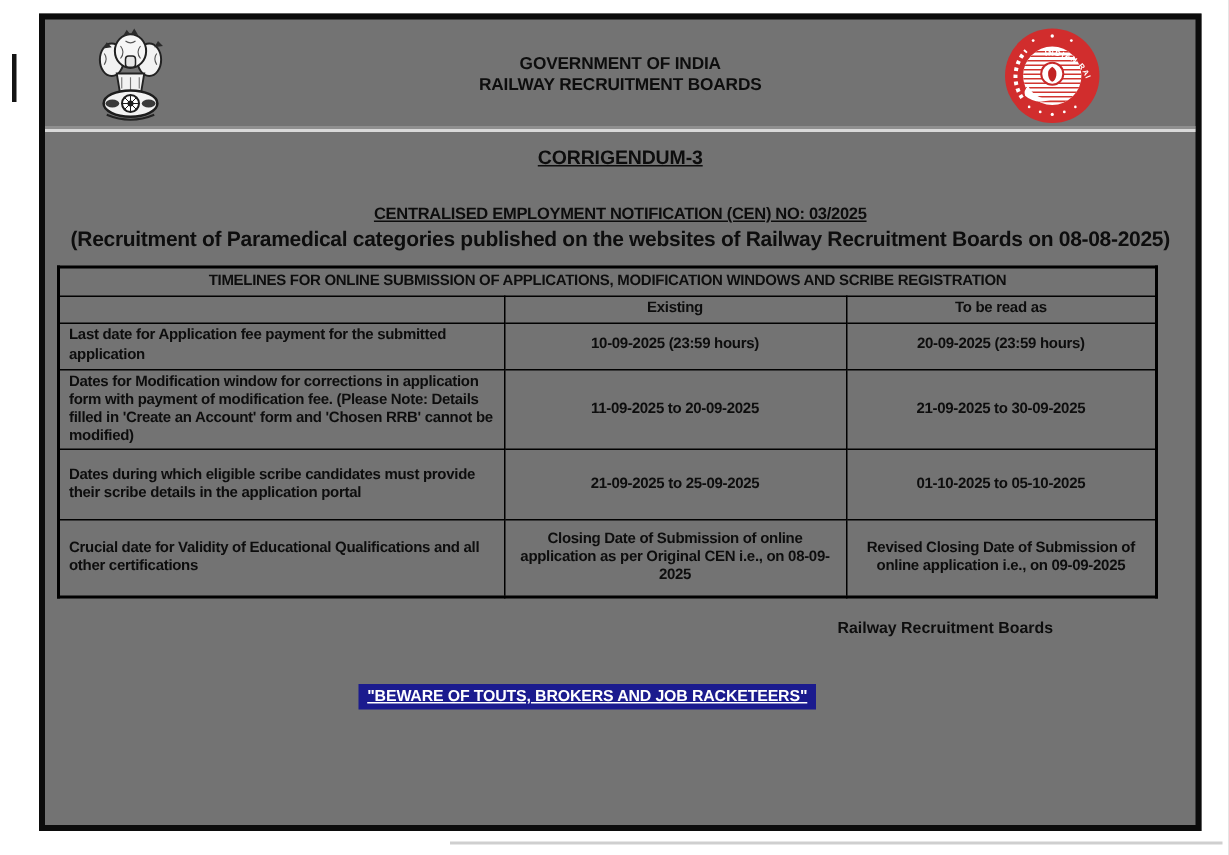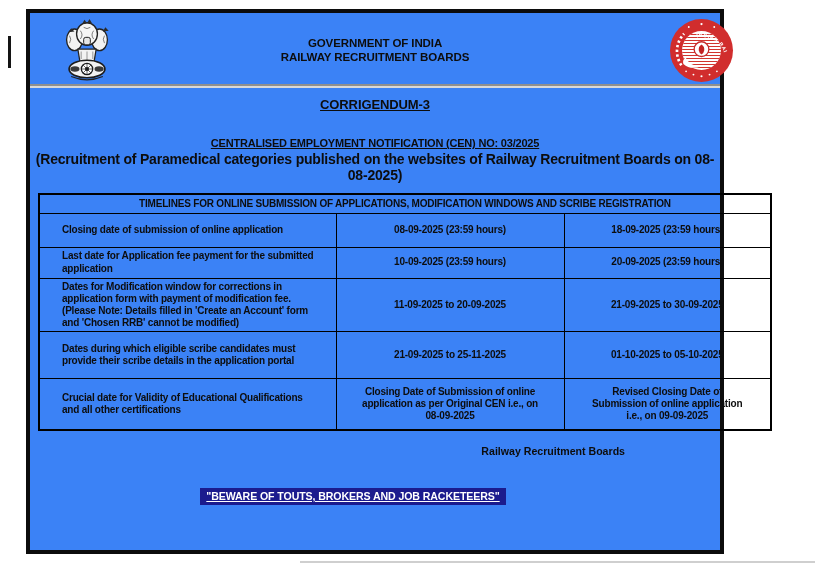--- a/index.html
+++ b/index.html
@@ -12,22 +12,22 @@
     color:#0d0d0d;
     overflow:hidden;
   }
   .scan-artifact-left {
     position:absolute; left:8px; top:36px; width:3px; height:32px; background:#141414;
   }
   .scan-artifact-bottom {
     position:absolute; left:300px; top:561px; width:515px; height:2px; background:#cfcfcf;
   }
   .doc-border {
-    position:absolute; left:26px; top:9px; width:698px; height:545px;
-    border:4px solid #0c0c0c; background:#3b82f6;
+    position:absolute; left:26px; top:9px; width:775px; height:545px;
+    border:4px solid #0c0c0c; background:#737373;
   }
   
   .doc-header { position:relative; height:71px; }
   .emblem-wrap { position:absolute; left:32px; top:1px; width:50px; height:70px; }
   .rail-logo-wrap { position:absolute; left:638px; top:4px; width:67px; height:67px; }
   .head-text { text-align:center; padding-top:23px; font-weight:bold; font-size:11.5px;
                line-height:1.22; letter-spacing:-0.1px; }
   .gray-divider { height:4px; width:100%;
                   background:linear-gradient(to bottom, #8f8f8f 0 45%, #d9d9d9 45% 100%); }
   
@@ -35,21 +35,21 @@
                  text-decoration:underline; letter-spacing:-0.1px; }
   .cen-title { margin-top:25px; text-align:center; font-weight:bold; font-size:11px;
                text-decoration:underline; letter-spacing:-0.2px; }
   .cen-subtitle { margin-top:2px; text-align:center; font-weight:bold; font-size:14px;
                   letter-spacing:-0.2px; }
   
   table.timeline { margin:10px 0 0 8px; width:732px; border-collapse:collapse;
                    border:2px solid #000; table-layout:fixed; }
   table.timeline td, table.timeline th {
     border:1px solid #000; font-weight:bold; font-size:10px; letter-spacing:-0.2px;
-    line-height:1.22; vertical-align:middle; padding:2px 22px; color:#0d0d0d;
+    line-height:1.22; vertical-align:middle; padding:2px 6px; color:#0d0d0d;
   }
   .tbl-title th { text-align:center; font-size:10.4px; height:19px; padding:1px 4px; }
   .tbl-cols th { text-align:center; font-size:10.6px; height:18px; }
   td.c-label { text-align:left; padding-left:7px; }
   td.c-val { text-align:center; padding:2px 10px; }
   
   .signature { margin:13px 95px 0 auto; width:fit-content; text-align:center;
                font-weight:bold; font-size:10.6px; line-height:1.45; }
   
   .beware-row { margin-top:27px; text-align:center; transform:translateX(-22px); }
@@ -141,38 +141,38 @@
     <table class="timeline">
       <colgroup>
           <col style="width:297px">
           <col style="width:228px">
           <col style="width:207px">
         </colgroup>
       <tbody>
           <tr class="tbl-title">
         <th colspan="3">TIMELINES FOR ONLINE SUBMISSION OF APPLICATIONS, MODIFICATION WINDOWS AND SCRIBE REGISTRATION</th>
       </tr>
-      <tr style="height:34px">
-        <td class="c-label">Closing date of submission of online application</td>
-        <td class="c-val">08-09-2025 (23:59 hours)</td>
-        <td class="c-val">18-09-2025 (23:59 hours)</td>
+      <tr class="tbl-cols" style="height:18px">
+        <th></th>
+        <th>Existing</th>
+        <th>To be read as</th>
       </tr>
       <tr style="height:31px">
         <td class="c-label">Last date for Application fee payment for the submitted application</td>
         <td class="c-val">10-09-2025 (23:59 hours)</td>
         <td class="c-val">20-09-2025 (23:59 hours)</td>
       </tr>
       <tr style="height:43px">
         <td class="c-label">Dates for Modification window for corrections in application form with payment of modification fee. (Please Note: Details filled in 'Create an Account' form and 'Chosen RRB' cannot be modified)</td>
         <td class="c-val">11-09-2025 to 20-09-2025</td>
         <td class="c-val">21-09-2025 to 30-09-2025</td>
       </tr>
       <tr style="height:47px">
         <td class="c-label">Dates during which eligible scribe candidates must provide their scribe details in the application portal</td>
-        <td class="c-val">21-09-2025 to 25-11-2025</td>
+        <td class="c-val">21-09-2025 to 25-09-2025</td>
         <td class="c-val">01-10-2025 to 05-10-2025</td>
       </tr>
       <tr style="height:51px">
         <td class="c-label">Crucial date for Validity of Educational Qualifications and all other certifications</td>
         <td class="c-val">Closing Date of Submission of online application as per Original CEN i.e., on 08-09-2025</td>
         <td class="c-val">Revised Closing Date of Submission of online application i.e., on 09-09-2025</td>
       </tr>
     </tbody>
       </table>
 

